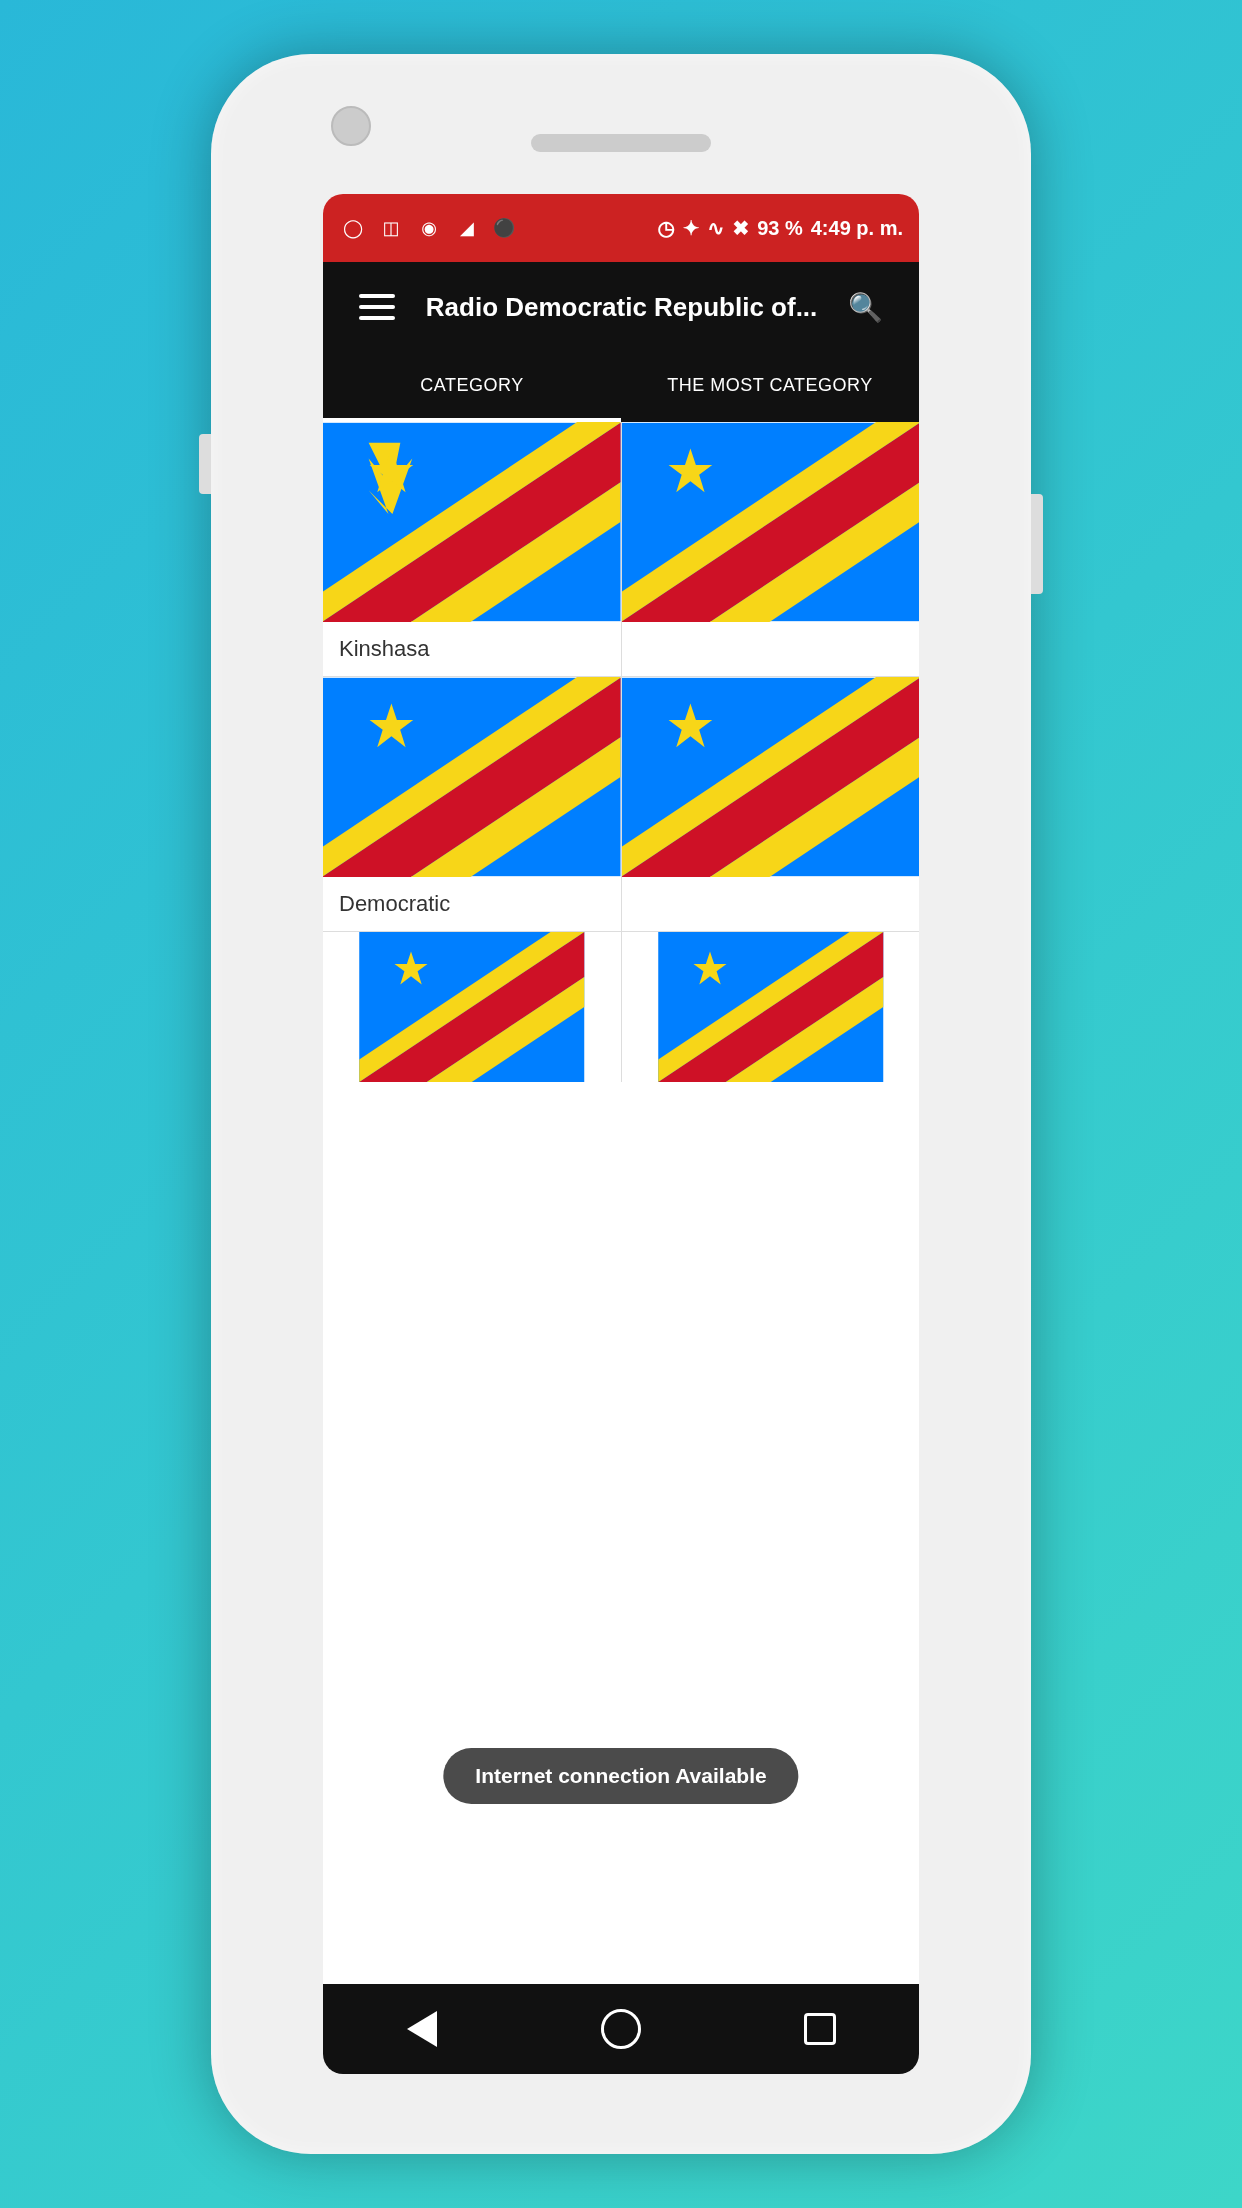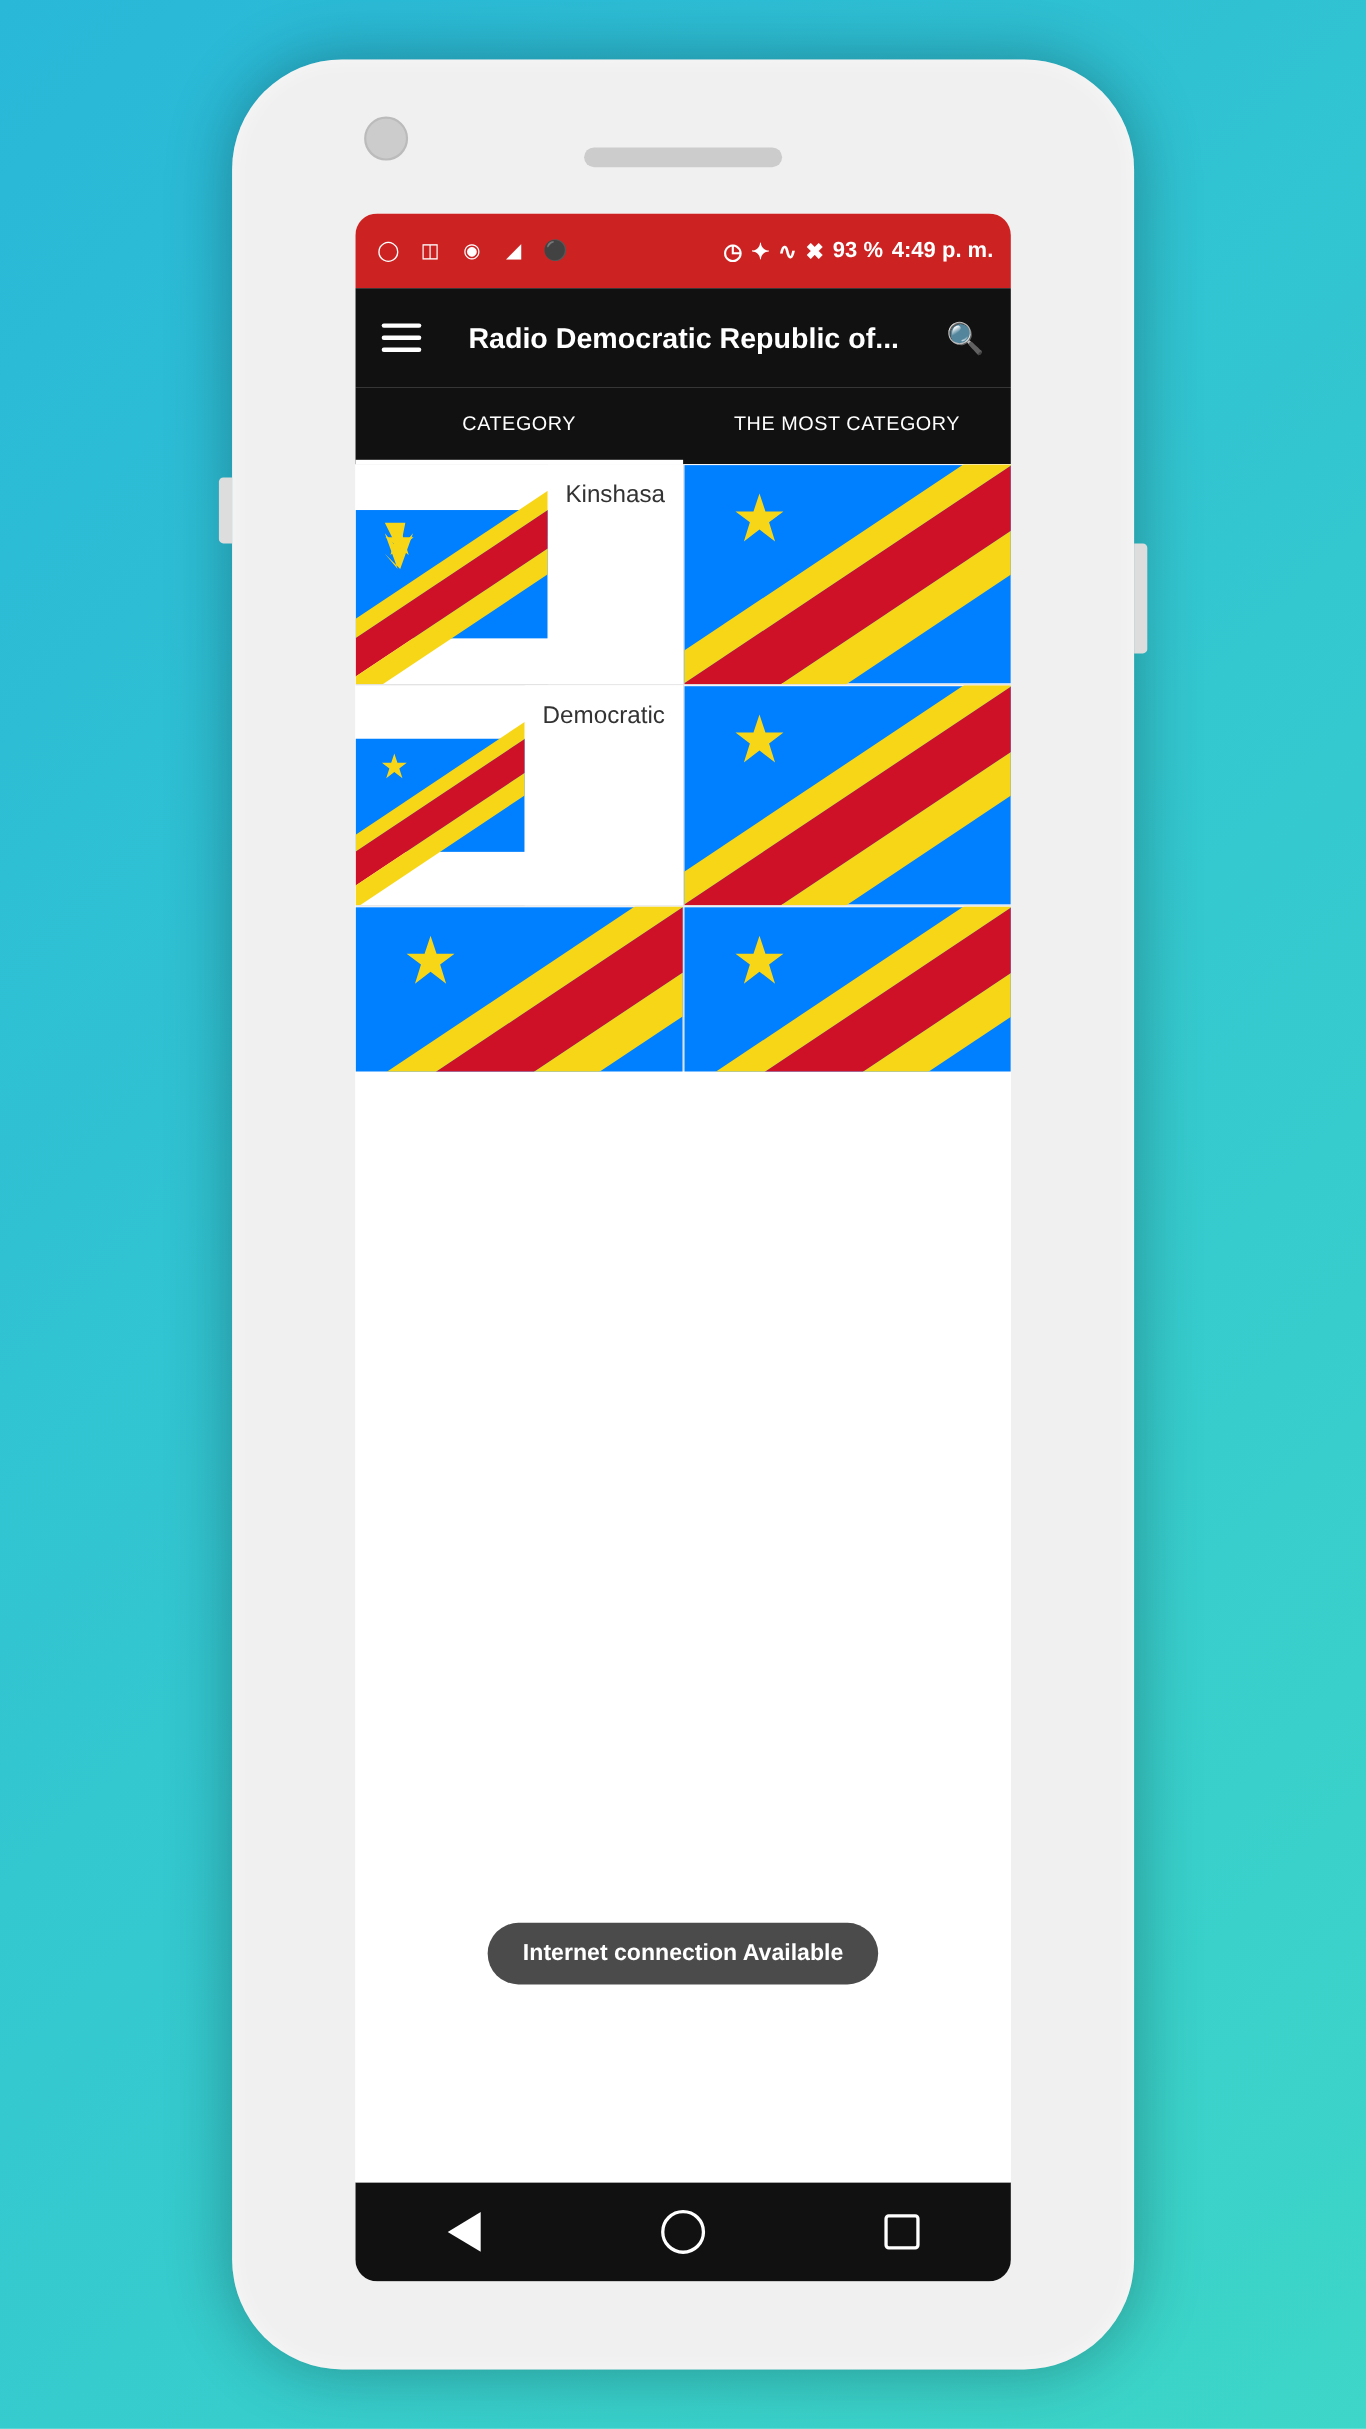--- a/index.html
+++ b/index.html
@@ -116,21 +116,21 @@
       font-weight: bold;
     }
 
     
     .app-bar {
       background: #111111;
       height: 90px;
       display: flex;
       align-items: center;
       justify-content: flex-end;
-      padding: 0 24px;
+      padding: 0 36px;
       flex-shrink: 0;
     }
 
     .menu-icon {
       width: 36px;
       height: 26px;
       display: flex;
       flex-direction: column;
       justify-content: space-between;
       cursor: pointer;
@@ -192,21 +192,21 @@
     }
 
     .grid-row {
       display: flex;
       border-bottom: 1px solid #ddd;
     }
 
     .grid-cell {
       flex: 1;
       display: flex;
-      flex-direction: row;
+      flex-direction: column;
       border-right: 1px solid #ddd;
       cursor: pointer;
     }
 
     .grid-cell:last-child {
       border-right: none;
     }
 
     
     .flag-container {

